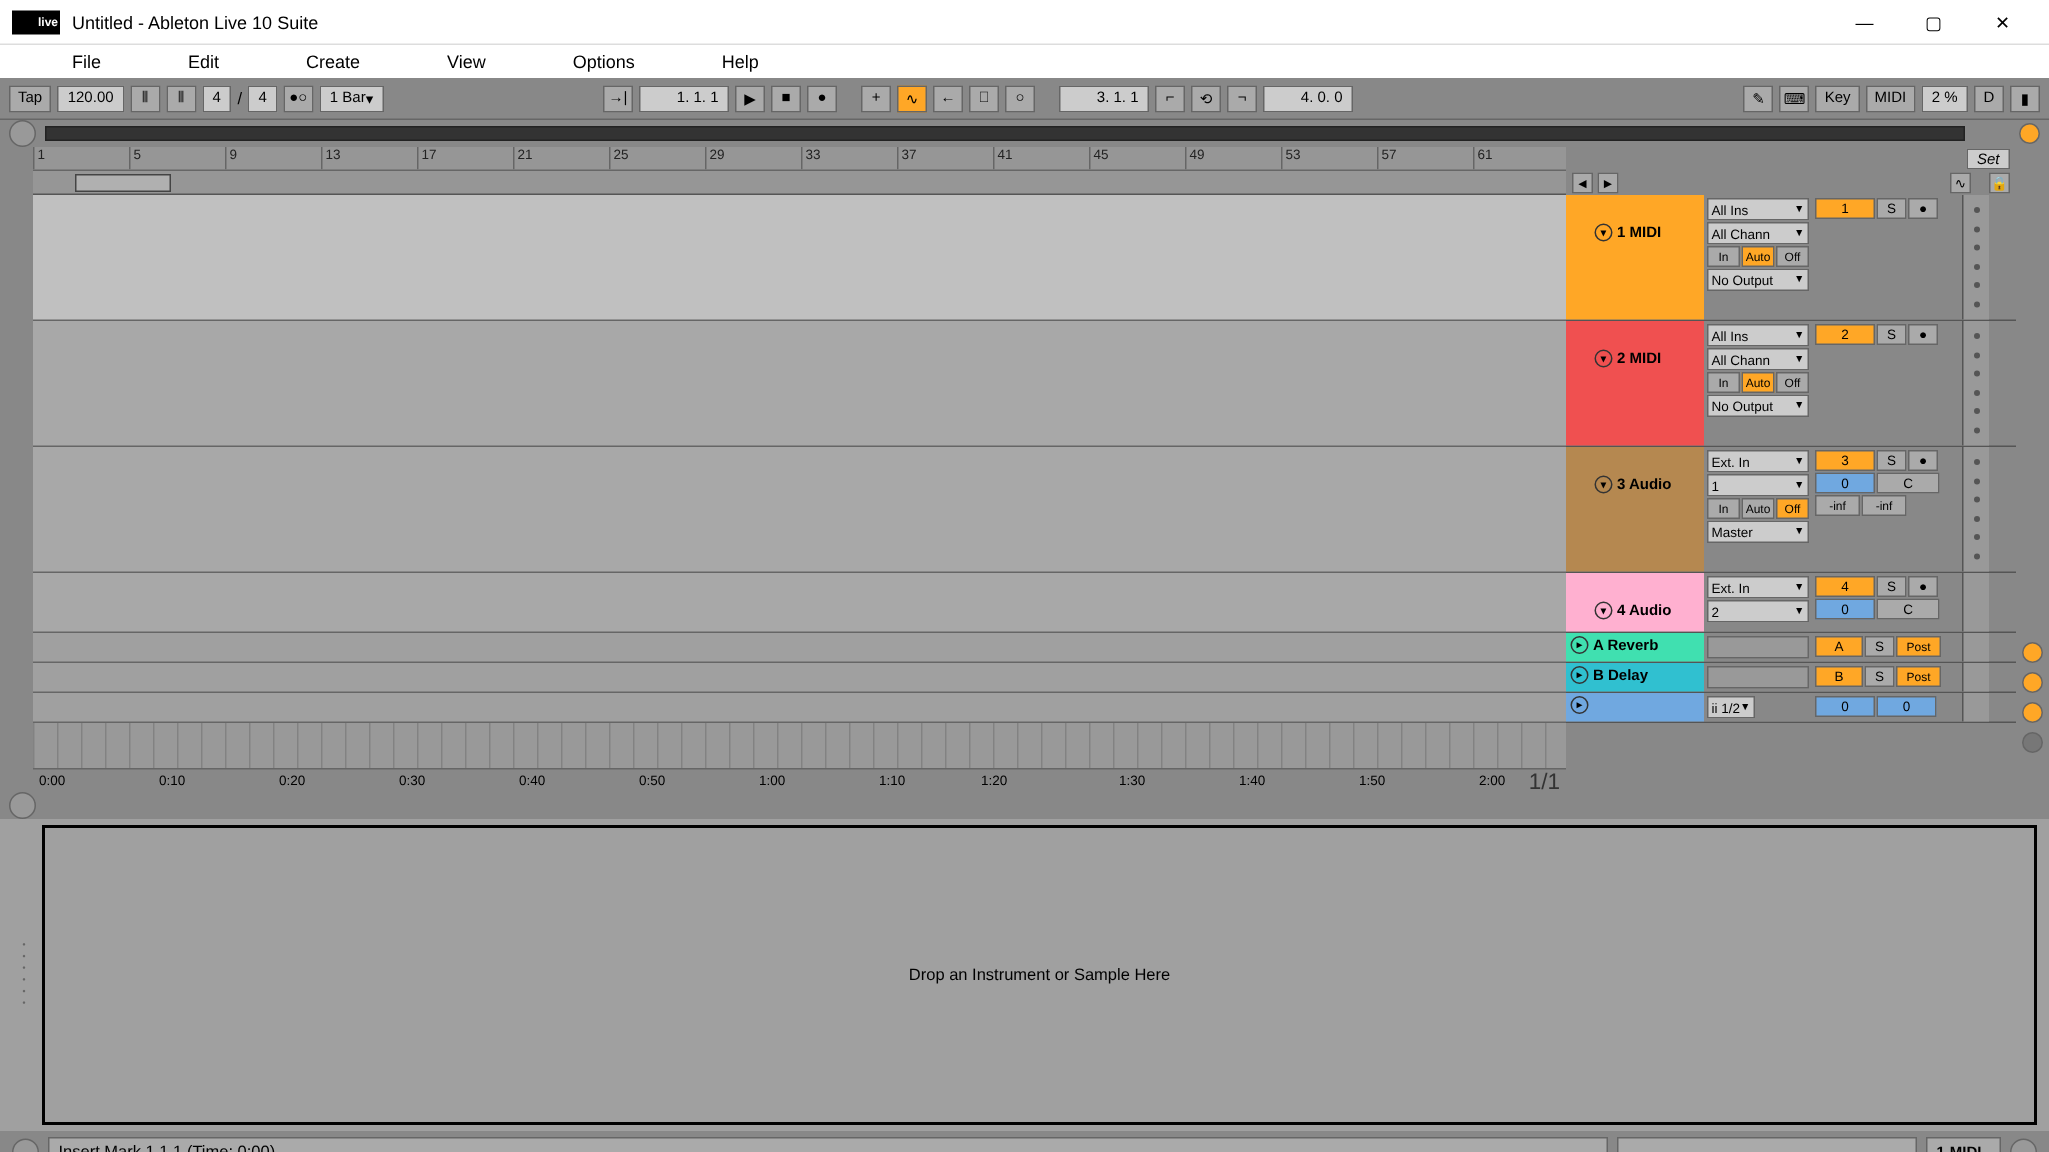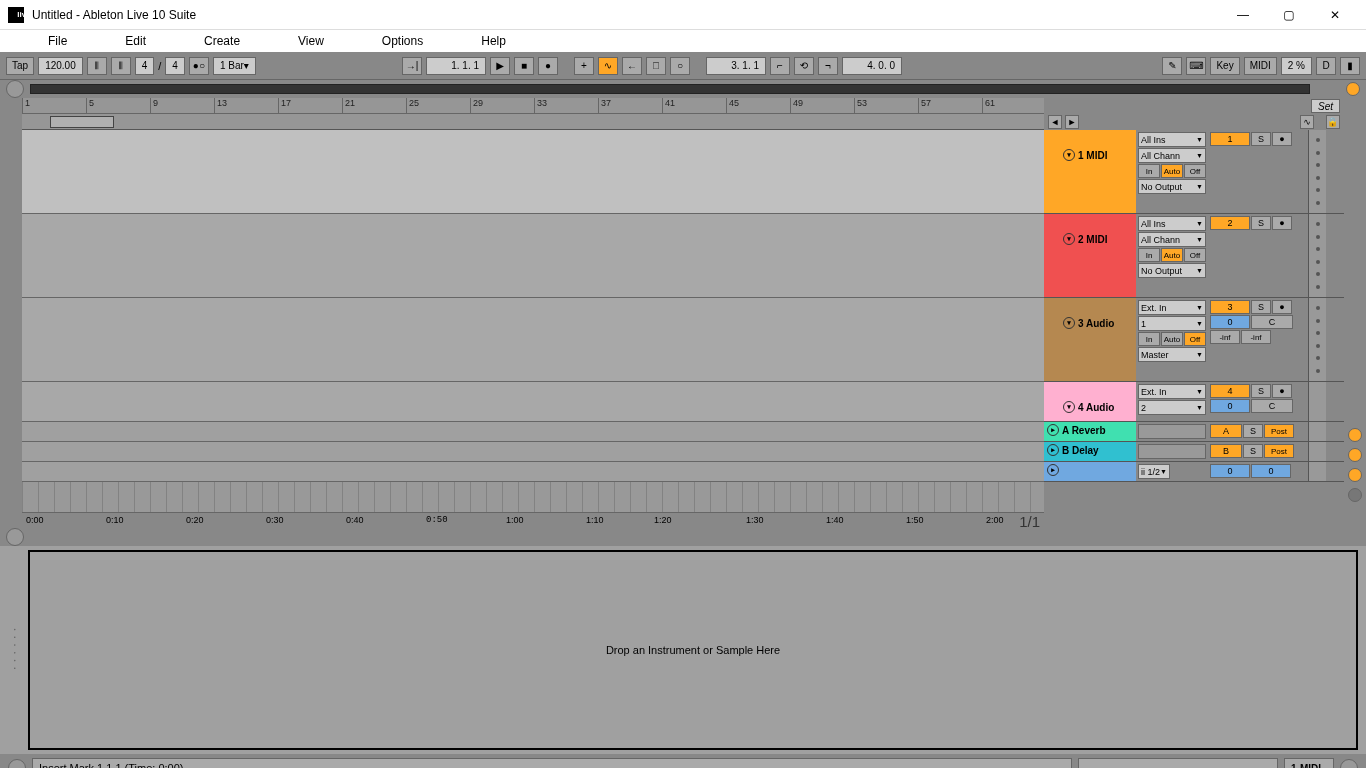--- a/index.html
+++ b/index.html
@@ -1,20 +1,20 @@
 <!DOCTYPE html>
 <html><head>
 <meta charset="utf-8">
 <style>
 * { margin: 0; padding: 0; box-sizing: border-box; font-family: "Segoe UI", Arial, sans-serif; }
 body { width: 1366px; height: 768px; background: #a0a0a0; overflow: hidden; font-size: 11px; color: #000; }
 
 
 .titlebar { height: 30px; background: #fff; display: flex; align-items: center; padding: 0 8px; border-bottom: 1px solid #ddd; }
-.titlebar .app-icon { width: 16px; height: 16px; background: #000; color: #fff; font-size: 8px; display: flex; align-items: center; justify-content: center; margin-right: 8px; font-weight: bold; padding-left: 16px; }
+.titlebar .app-icon { width: 32px; height: 16px; background: #000; color: #fff; font-size: 8px; display: flex; align-items: center; justify-content: center; margin-right: 8px; font-weight: bold; padding-left: 16px; }
 .titlebar .title { font-size: 12px; }
 .titlebar .win-controls { margin-left: auto; display: flex; gap: 0; }
 .titlebar .win-btn { width: 46px; height: 30px; display: flex; align-items: center; justify-content: center; font-size: 12px; }
 
 
 .menubar { height: 22px; background: #fff; display: flex; align-items: center; padding: 0 8px; gap: 18px; font-size: 12px; }
 .menubar span { cursor: default; margin-left: 40px; }
 
 
 .controlbar { height: 28px; background: #888; display: flex; align-items: center; padding: 0 6px; gap: 4px; border-bottom: 1px solid #666; }
@@ -283,21 +283,21 @@
       <div class="track-lane ret"></div>
       <div class="track-lane master"></div>
     </div>
     <div class="time-ruler" id="time-ruler">
       <div class="zoom-label">1/1</div>
     <div class="time-mark" style="left: 4px;">0:00</div>
         <div class="time-mark" style="left: 84px;">0:10</div>
         <div class="time-mark" style="left: 164px;">0:20</div>
         <div class="time-mark" style="left: 244px;">0:30</div>
         <div class="time-mark" style="left: 324px;">0:40</div>
-        <div class="time-mark" style="left: 404px; font-family: Liberation Mono, monospace;">0:50</div>
+        <div class="time-mark" style="left: 404px;">0:50</div>
         <div class="time-mark" style="left: 484px;">1:00</div>
         <div class="time-mark" style="left: 564px;">1:10</div>
         <div class="time-mark" style="left: 632px;">1:20</div>
         <div class="time-mark" style="left: 724px;">1:30</div>
         <div class="time-mark" style="left: 804px;">1:40</div>
         <div class="time-mark" style="left: 884px;">1:50</div>
         <div class="time-mark" style="left: 964px;">2:00</div>
       </div>
   </div>
 

